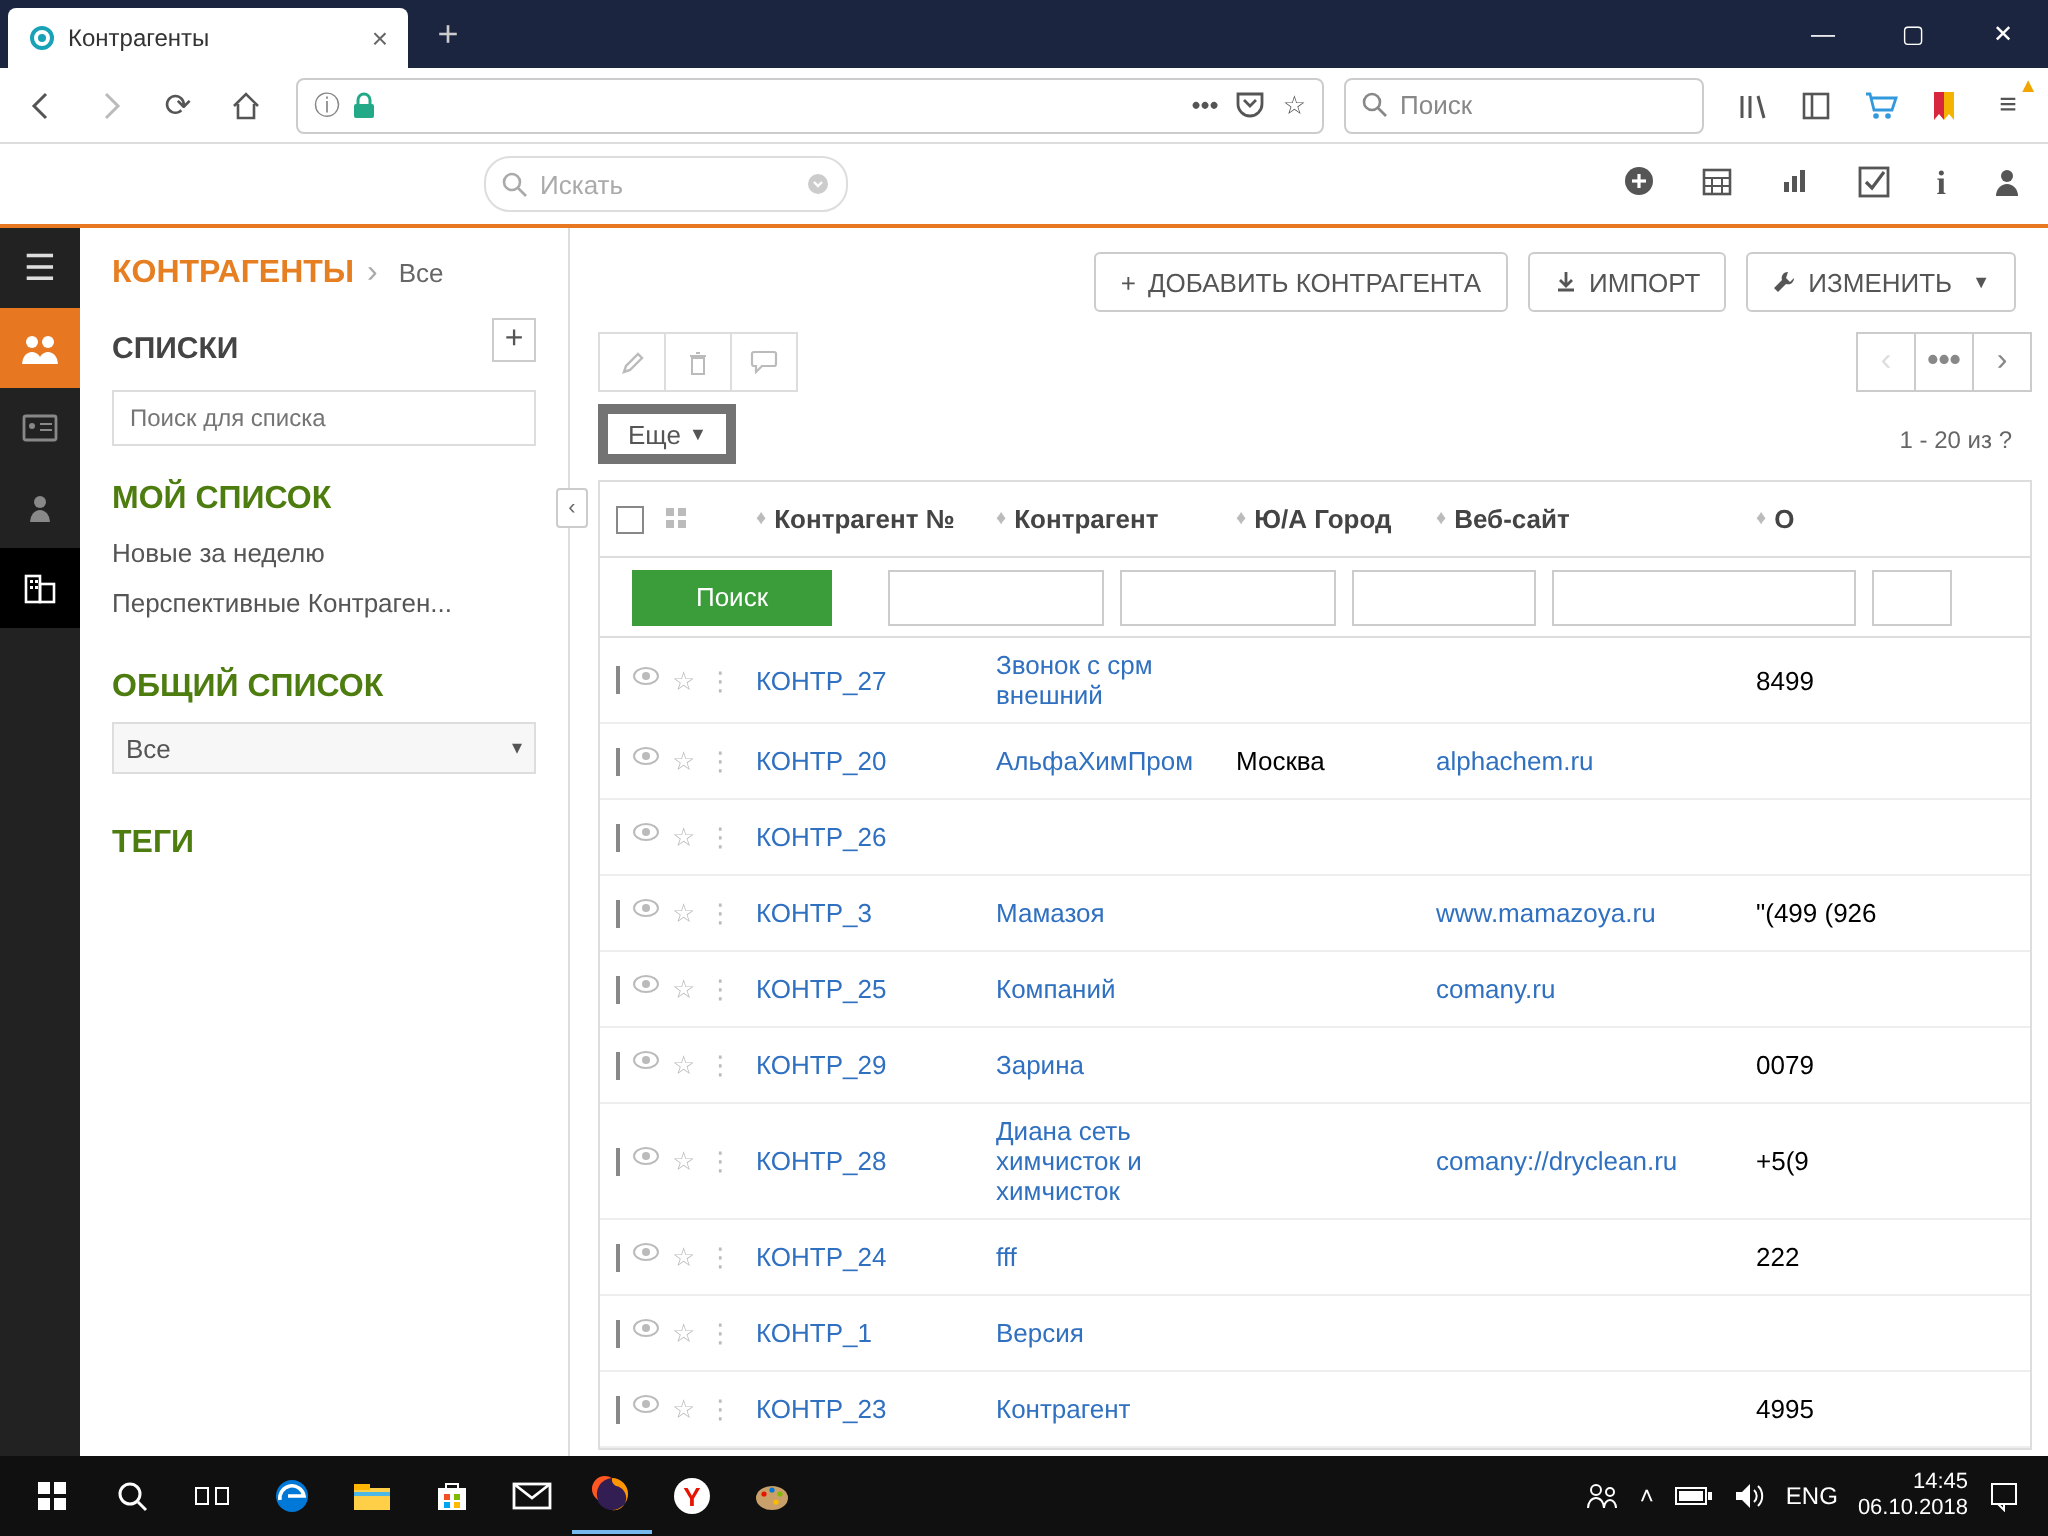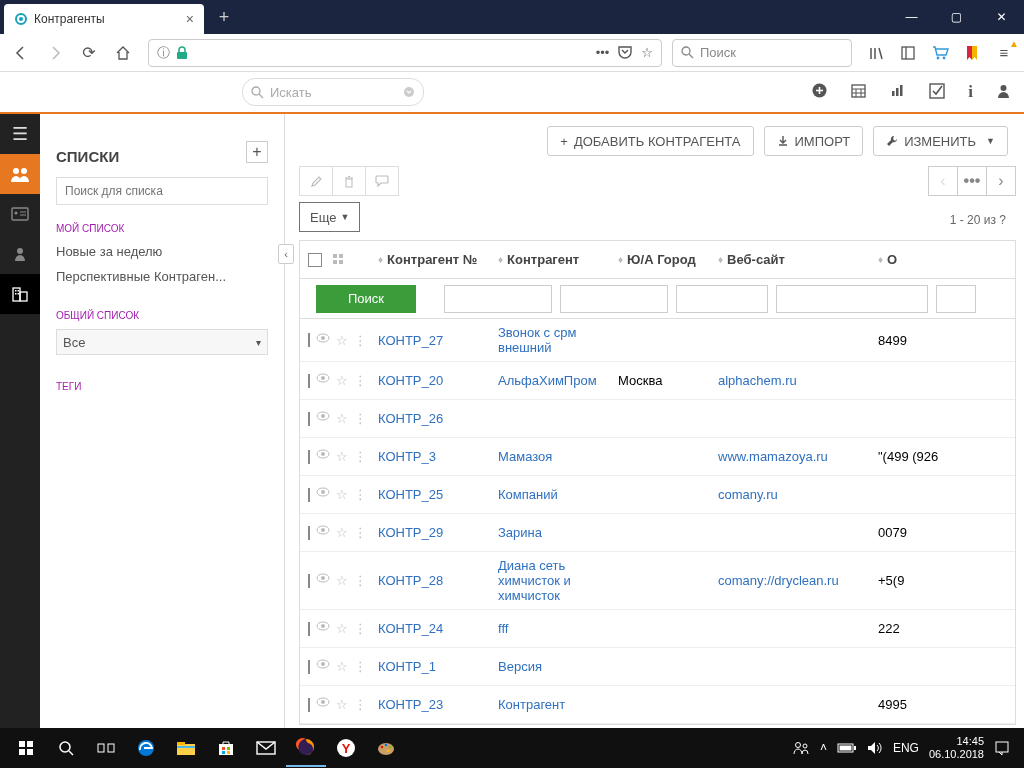--- a/index.html
+++ b/index.html
@@ -37,31 +37,31 @@
 .navitem.active { background:#e87722; color:#fff; }
 .navitem.dark { background:#000; color:#fff; }
 
 .leftpanel { width:245px; border-right:1px solid #ddd; padding:14px 16px; position:relative; }
 .pagetitle { color:#e67e22; font-weight:bold; font-size:16px; }
 .breadcrumb { color:#666; font-size:13px; margin-left:4px; }
 .collapse { position:absolute; right:-10px; top:130px; width:16px; height:20px; border:1px solid #ccc; border-radius:2px; background:#fff; display:flex; align-items:center; justify-content:center; font-size:11px; color:#666; }
 .sectitle { font-size:15px; color:#444; margin-top:20px; font-weight:bold; }
 .addlist { float:right; width:22px; height:22px; border:1px solid #ccc; display:flex; align-items:center; justify-content:center; font-size:16px; color:#555; margin-top:-24px; }
 .listsearch { width:100%; height:28px; border:1px solid #ddd; margin-top:12px; padding:0 8px; font-size:12px; color:#aaa; }
-.subhead { font-size:10px; color:#a21caf; margin-top:18px; font-weight:normal; }
+.subhead { font-size:16px; color:#4d7c0f; margin-top:18px; font-weight:bold; }
 .listitem { font-size:13px; color:#555; margin-top:10px; }
 .select { width:100%; height:26px; border:1px solid #ddd; margin-top:8px; padding:0 6px; font-size:13px; color:#555; display:flex; align-items:center; background:#f7f7f7; }
 .select .chev { margin-left:auto; font-size:10px; }
 
 .content { flex:1; padding:12px 8px 0 14px; overflow:hidden; }
 .actionbar { display:flex; gap:10px; }
 .actionbtn { height:30px; border:1px solid #ccc; border-radius:3px; padding:0 12px; display:flex; align-items:center; gap:6px; font-size:13px; color:#555; background:#fff; }
 .row2 { display:flex; align-items:center; margin-top:10px; }
 .iconbtn { width:34px; height:30px; border:1px solid #ddd; display:flex; align-items:center; justify-content:center; color:#bbb; margin-right:-1px; font-size:14px; }
-.morebtn { height:30px; border:1px solid #737373; padding:0 10px; display:flex; align-items:center; font-size:13px; color:#555; margin-left:0; }
+.morebtn { height:30px; border:5px solid #737373; padding:0 10px; display:flex; align-items:center; font-size:13px; color:#555; margin-left:0; }
 .pager { margin-left:auto; display:flex; align-items:center; gap:0; }
 .pagerbtn { width:30px; height:30px; border:1px solid #ccc; display:flex; align-items:center; justify-content:center; color:#888; margin-left:-1px; }
 .rangetxt { margin-left:auto; font-size:12px; color:#666; margin-top:6px; text-align:right; }
 
 .table { border:1px solid #ddd; margin-top:8px; font-size:13px; }
 .thead { display:flex; height:38px; align-items:center; border-bottom:1px solid #ddd; color:#444; font-weight:bold; }
 .th, .td { padding:0 8px; display:flex; align-items:center; }
 .col-chk { width:70px; }
 .col-num { width:120px; }
 .col-name { width:120px; }
@@ -266,20 +266,25 @@
           <rect x="9" y="7" width="7" height="9" fill="none" stroke="#fff" stroke-width="1.3"></rect>
           <rect x="4" y="5" width="1.5" height="1.5" fill="#fff"></rect>
           <rect x="6.5" y="5" width="1.5" height="1.5" fill="#fff"></rect>
           <rect x="4" y="8" width="1.5" height="1.5" fill="#fff"></rect>
           <rect x="6.5" y="8" width="1.5" height="1.5" fill="#fff"></rect>
         </svg>
     </div>
   </div>
 
   <div class="leftpanel">
+    <div>
+      <span class="pagetitle">КОНТРАГЕНТЫ</span>
+      <span style="color:#aaa;margin:0 2px;">›</span>
+      <span class="breadcrumb">Все</span>
+    </div>
     <div class="sectitle">СПИСКИ</div>
     <div class="addlist">+</div>
     <input class="listsearch" placeholder="Поиск для списка" style="">
     <div class="subhead">МОЙ СПИСОК</div>
     <div class="listitem">Новые за неделю</div>
     <div class="listitem">Перспективные Контраген...</div>
     <div class="subhead" style="margin-top:26px;">ОБЩИЙ СПИСОК</div>
     <div class="select">
       <span>Все</span>
       <span class="chev">▾</span>

